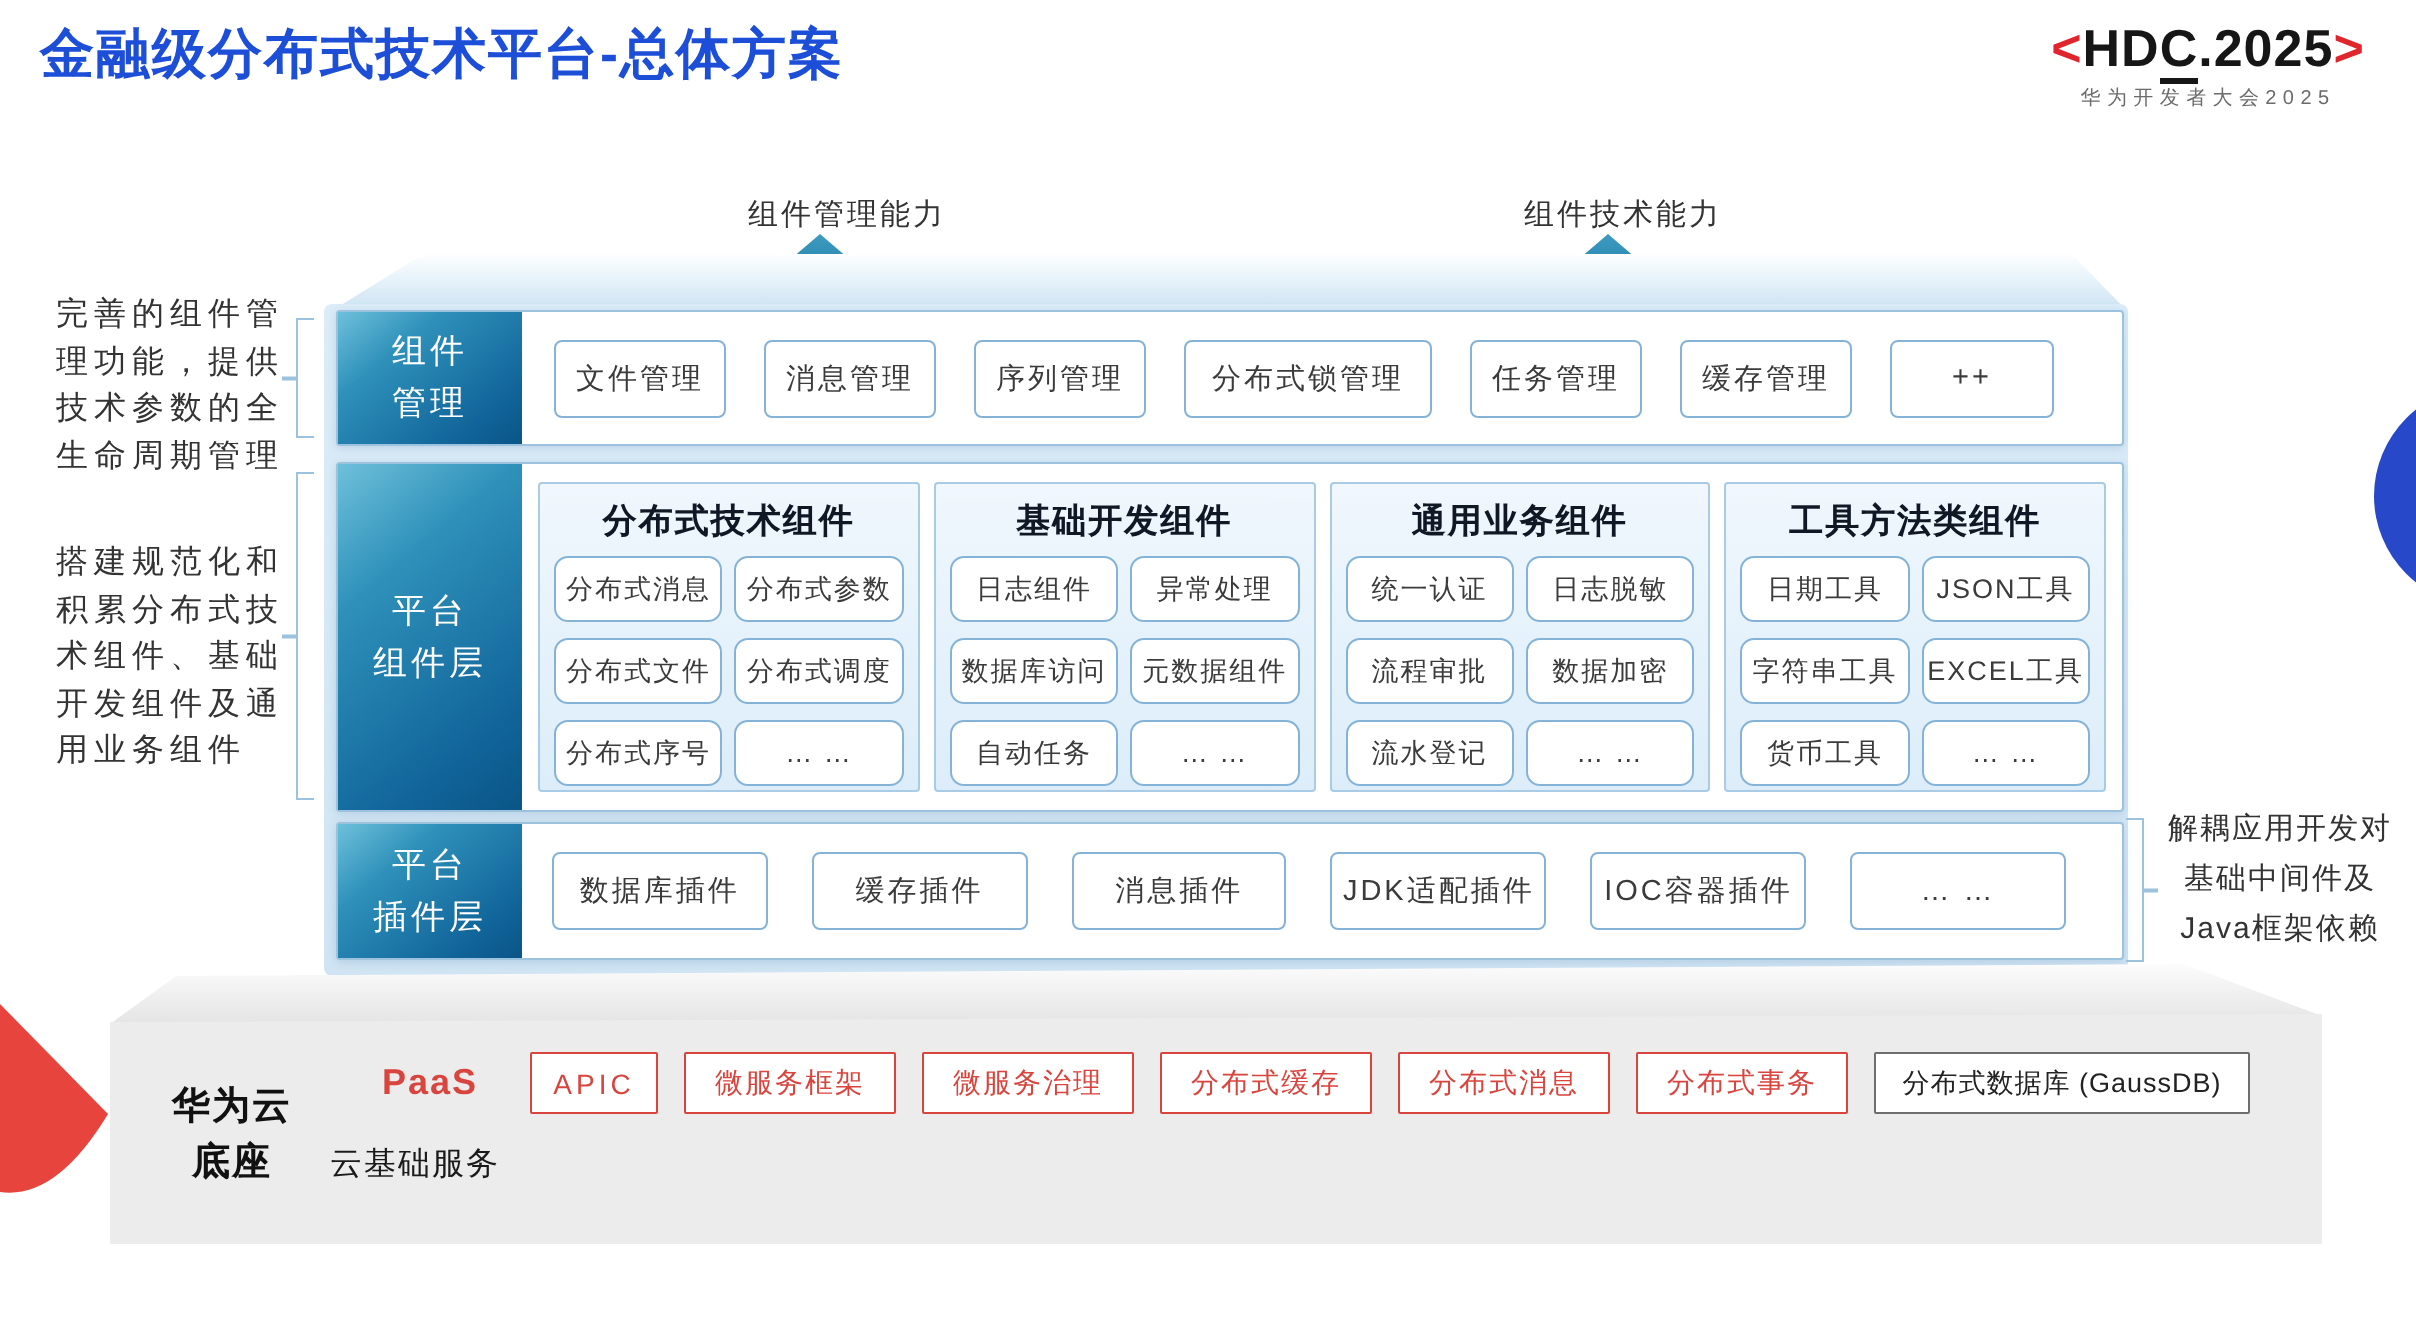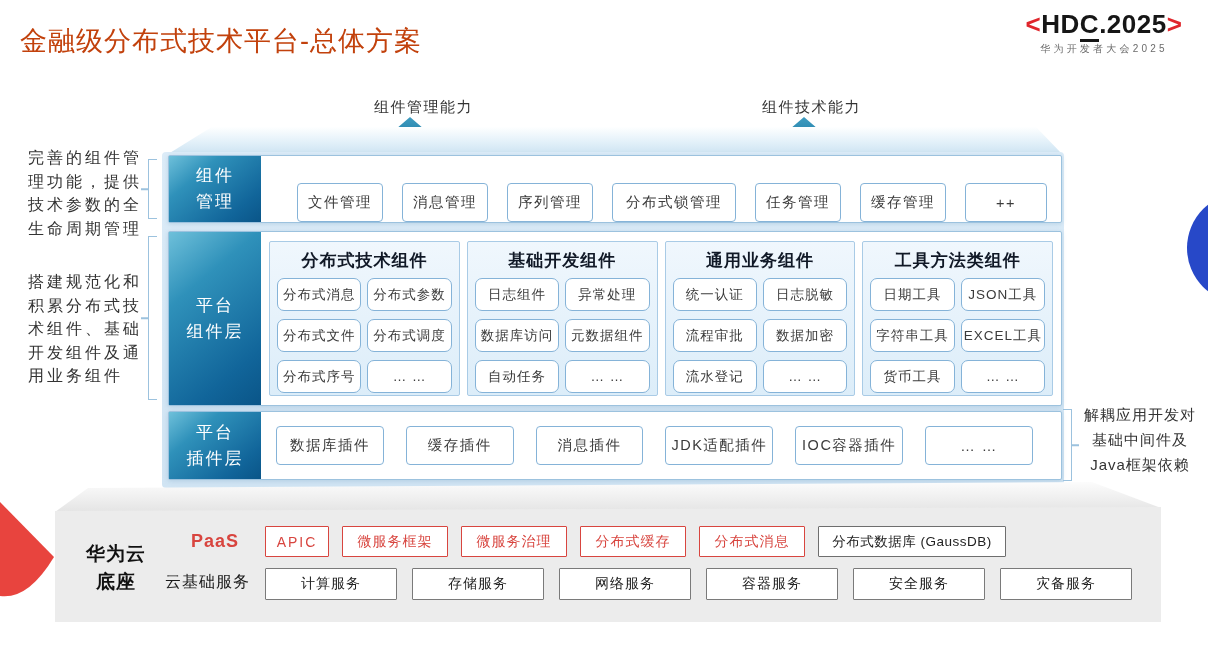--- a/index.html
+++ b/index.html
@@ -7,21 +7,21 @@
     width:1208px;height:663px;position:relative;overflow:hidden;
     background:#ffffff;
     font-family:"Liberation Sans", sans-serif;
     color:#333;
   }
   .abs{position:absolute;}
   .pre{white-space:pre-line;}
 
   
   .page-title{
-    left:20px;top:23px;font-size:27px;font-weight:normal;color:#c2410c;letter-spacing:1px;
+    left:20px;top:9px;font-size:27px;font-weight:bold;color:#1d4ed8;letter-spacing:1px;
   }
   .logo{left:1004px;top:8px;width:200px;text-align:center;}
   .logo .line1{font-size:26px;font-weight:bold;color:#161616;letter-spacing:.5px;line-height:32px;}
   .logo .ang{color:#e0262c;font-weight:bold;}
   .logo .c-underline{border-bottom:3px solid #161616;}
   .logo .line2{font-size:10px;color:#6b6b6b;letter-spacing:3.2px;margin-top:2px;}
 
   
   .note{font-size:16px;line-height:23.5px;letter-spacing:3px;color:#333;}
   .note-left1{left:28px;top:146px;width:124px;}
@@ -62,21 +62,21 @@
   }
   .row-mgmt{left:168px;top:155px;width:892px;height:66px;}
   .row-comp{left:168px;top:231px;width:892px;height:173px;}
   .row-plug{left:168px;top:411px;width:892px;height:67px;}
 
   .chip{
     background:#fff;border:1px solid #85b3d8;border-radius:4px;
     font-size:14.5px;color:#3b3b3b;letter-spacing:1.5px;
     display:flex;align-items:center;justify-content:center;
   }
-  .mgmt-items{flex:1;display:flex;align-items:flex-end;gap:19px;padding-left:36px;}
+  .mgmt-items{flex:1;display:flex;align-items:center;gap:19px;padding-left:16px;}
   .mgmt-items .chip{height:37px;}
   .w84{width:84px;} .w122{width:122px;} .w80{width:80px;}
 
   .plug-items{flex:1;display:flex;align-items:center;gap:22px;padding-left:15px;padding-right:28px;}
   .plug-items .chip{height:37px;flex:1;}
 
   
   .comp-groups{flex:1;display:flex;gap:7px;padding:9px 8px;}
   .group{
     flex:1;background:linear-gradient(180deg,#f0f7fd 0%,#dcedf9 100%);
@@ -256,30 +256,23 @@
 
   <div class="abs hw-label pre">华为云
 底座</div>
   <div class="abs paas-label">PaaS</div>
   <div class="abs paas-row">
     <div class="rchip apic">APIC</div>
     <div class="rchip w104">微服务框架</div>
     <div class="rchip w104">微服务治理</div>
     <div class="rchip w104">分布式缓存</div>
     <div class="rchip w104">分布式消息</div>
+    <div class="rchip w104">分布式事务</div>
     <div class="kchip gauss">分布式数据库 (GaussDB)</div>
   </div>
 
   <div class="abs cloud-label">云基础服务</div>
-  <div class="abs cloud-row">
-    <div class="kchip">计算服务</div>
-    <div class="kchip">存储服务</div>
-    <div class="kchip">网络服务</div>
-    <div class="kchip">容器服务</div>
-    <div class="kchip">安全服务</div>
-    <div class="kchip">灾备服务</div>
-  </div>
 </div>
 
 <svg class="abs red-wedge" width="58" height="104" viewBox="0 0 58 104">
   <path d="M0,4 L54,59 Q28,102 0,98 Z" fill="#e8443e"></path>
 </svg>
 <div class="abs blue-dot"></div>
 
 </body></html>

